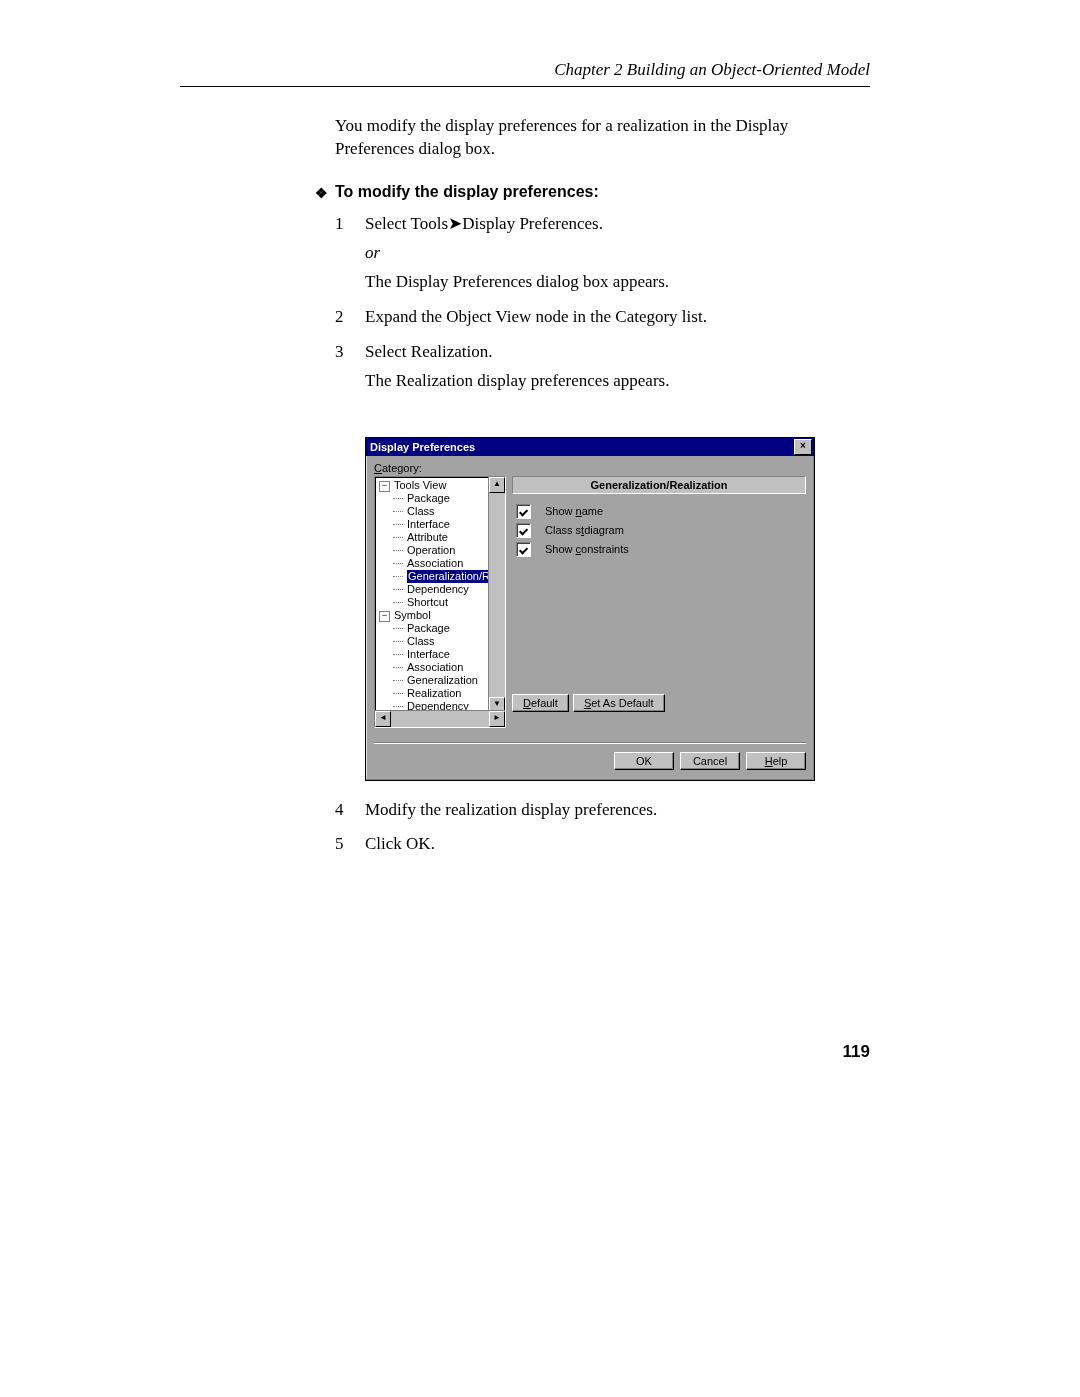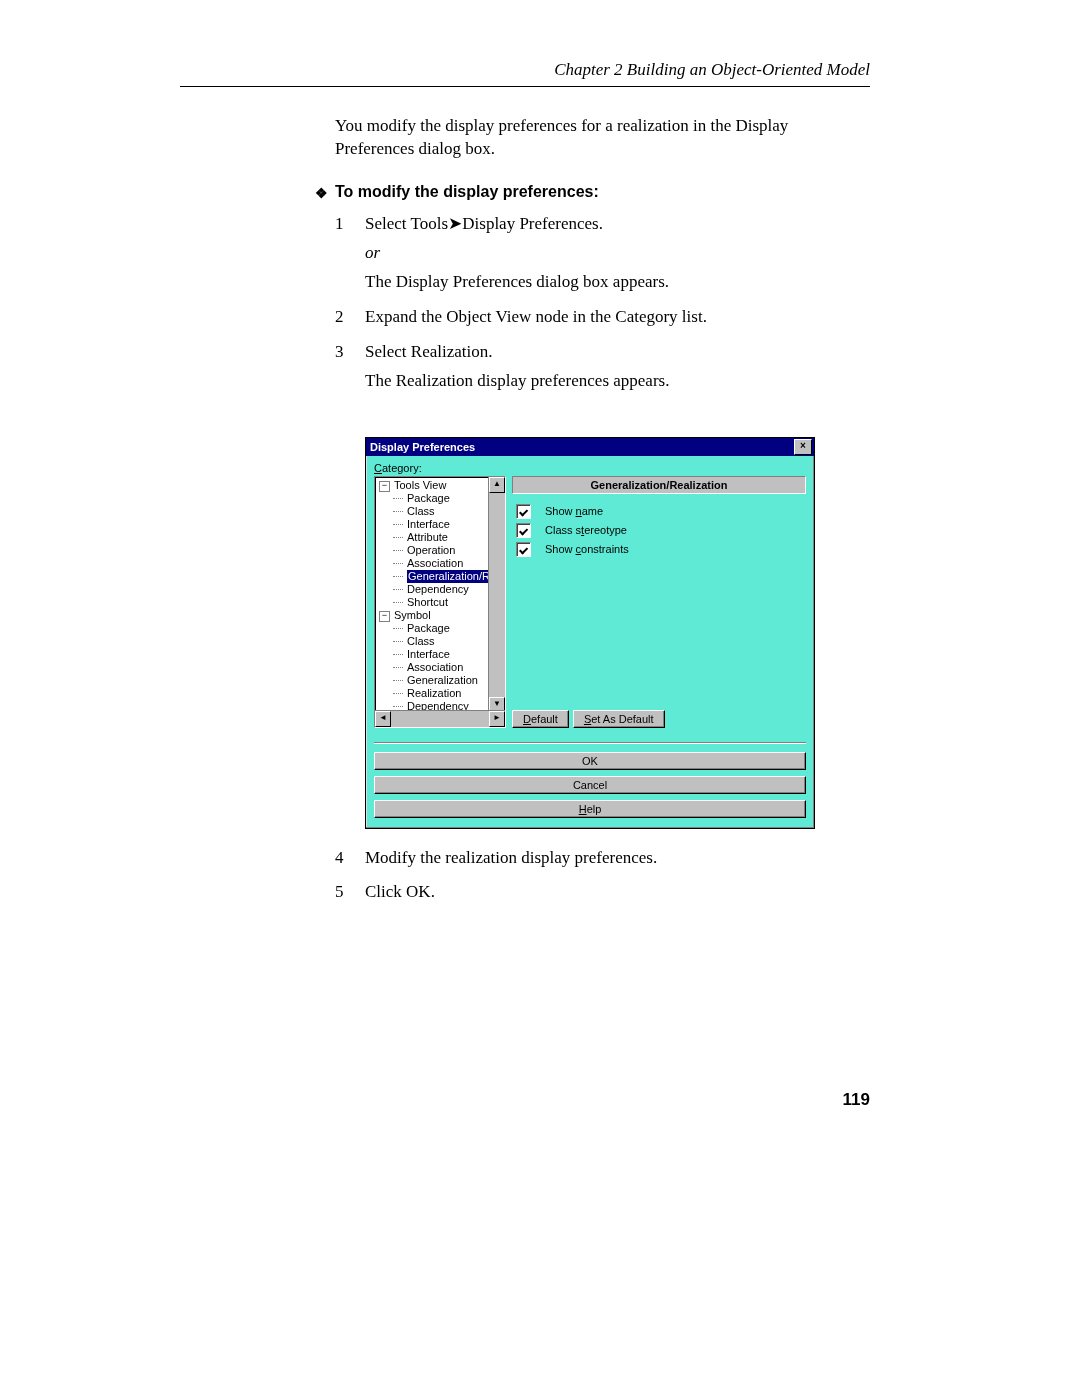--- a/index.html
+++ b/index.html
@@ -70,21 +70,21 @@
   
   .dialog-wrap {
     margin: 18px 0 18px 185px;
     width: 450px;
     font-family: "MS Sans Serif", Tahoma, Arial, sans-serif;
     font-size: 11px;
     color: #000;
   }
   .dlg {
     border: 1px solid #000;
-    background: #5eead4;
+    background: #a3a3a3;
     box-shadow: inset -1px -1px 0 #808080, inset 1px 1px 0 #dfdfdf;
     margin-top: 38px;
   }
   .titlebar {
     background: #000080;
     color: #fff;
     display: flex;
     align-items: center;
     height: 18px;
     padding: 0 2px 0 4px;
@@ -214,21 +214,21 @@
     left: 2px; top: 5px;
     width: 3px; height: 6px;
     border: solid #000;
     border-width: 0 2px 2px 0;
     transform: rotate(45deg) translateY(-3px);
   }
   .chk-row .ul { text-decoration: underline; }
 
   .btn-row {
     position: absolute;
-    bottom: 0; left: 0;
+    bottom: 16px; left: 0;
     display: flex;
     gap: 4px;
   }
   .btn {
     background: #c0c0c0;
     border: 1px solid #fff;
     border-right-color: #000; border-bottom-color: #000;
     box-shadow: inset -1px -1px 0 #808080;
     padding: 2px 10px;
     font-size: 11px;
@@ -241,21 +241,20 @@
     border: none;
     border-top: 1px solid #808080;
     border-bottom: 1px solid #fff;
     height: 0;
   }
   .dlg-footer {
     display: flex;
     justify-content: flex-end;
     gap: 6px;
     padding: 0 0 2px 0;
-    flex-direction: column;
   }
   .dlg-footer .btn { min-width: 60px; text-align: center; }
 
   .page-number {
     text-align: right;
     font-family: Liberation Sans, sans-serif;
     font-weight: bold;
     font-size: 17px;
     margin-top: 180px;
   }
@@ -345,21 +344,21 @@
           </div>
 
           <div class="right-panel">
             <div class="group-title">Generalization/Realization</div>
             <div class="chk-row">
               <div class="chkbox checked"></div>
               <span><span>Show </span><span class="ul">n</span><span>ame</span></span>
             </div>
             <div class="chk-row">
               <div class="chkbox checked"></div>
-              <span><span>Class s</span><span class="ul">t</span><span>ereotype</span></span>
+              <span><span>Class s</span><span class="ul">t</span><span>diagram</span></span>
             </div>
             <div class="chk-row">
               <div class="chkbox checked"></div>
               <span><span>Show </span><span class="ul">c</span><span>onstraints</span></span>
             </div>
 
             <div class="btn-row">
               <button class="btn"><span class="ul">D</span><span>efault</span></button>
               <button class="btn"><span class="ul">S</span><span>et As Default</span></button>
             </div>

